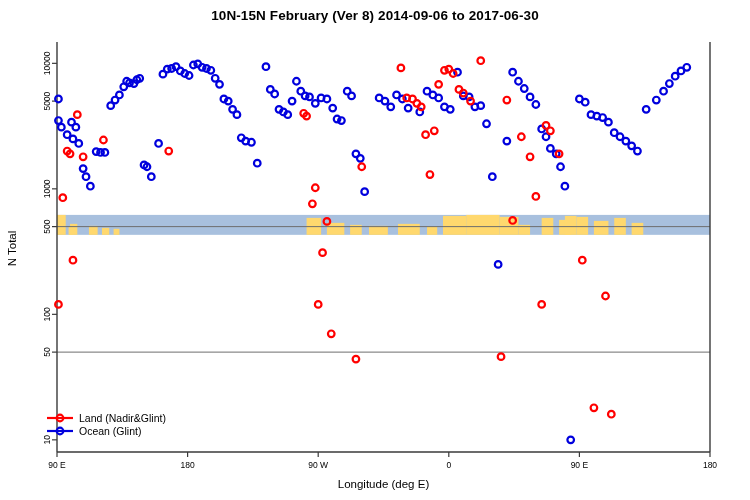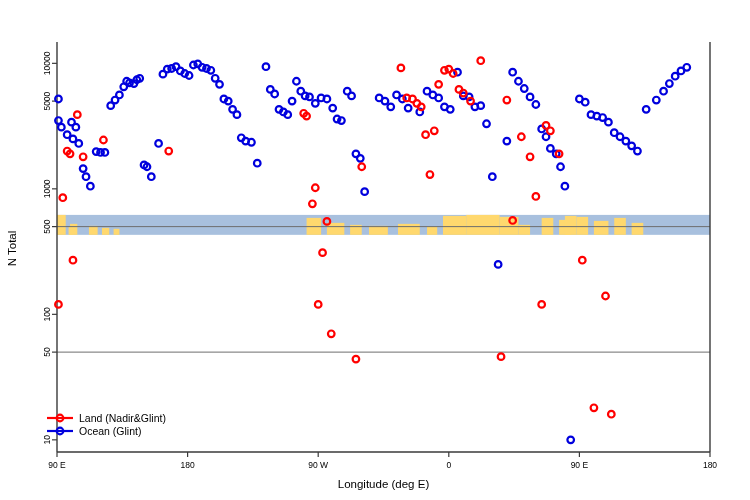--- a/index.html
+++ b/index.html
@@ -67,20 +67,21 @@
   }
   .legend-rule {
     stroke-width: 2.2;
   }
 </style>
 </head>
 <body>
 
 <div id="root">
 
+  <div id="plot-title">10N-15N February (Ver 8)   2014-09-06 to 2017-06-30</div>
 
   <svg id="chart-svg" width="750" height="500">
     <g id="map-band-group">
         <rect x="57" y="214.89337917834277" width="653" height="19.944803370746513" fill="#A8C0DE"></rect>
         <rect x="57" y="214.89337917834277" width="8.706666666666663" height="19.944803370746513" fill="#FFD86E"></rect>
         <rect x="70.06" y="223.8685406951787" width="7.25555555555556" height="10.969641853910582" fill="#FFD86E"></rect>
         <rect x="88.92444444444445" y="225.86302103225336" width="8.706666666666663" height="8.97516151683593" fill="#FFD86E"></rect>
         <rect x="101.98444444444445" y="227.857501369328" width="7.25555555555556" height="6.980681179761279" fill="#FFD86E"></rect>
         <rect x="113.59333333333333" y="228.85474153786532" width="5.804444444444442" height="5.983441011223953" fill="#FFD86E"></rect>
         <rect x="306.5911111111111" y="217.88509968395473" width="14.51111111111112" height="16.953082865134537" fill="#FFD86E"></rect>

